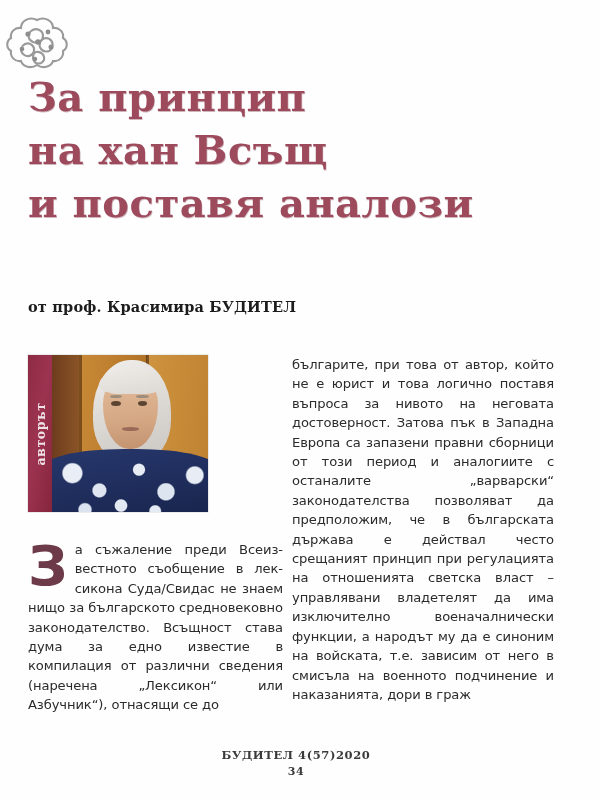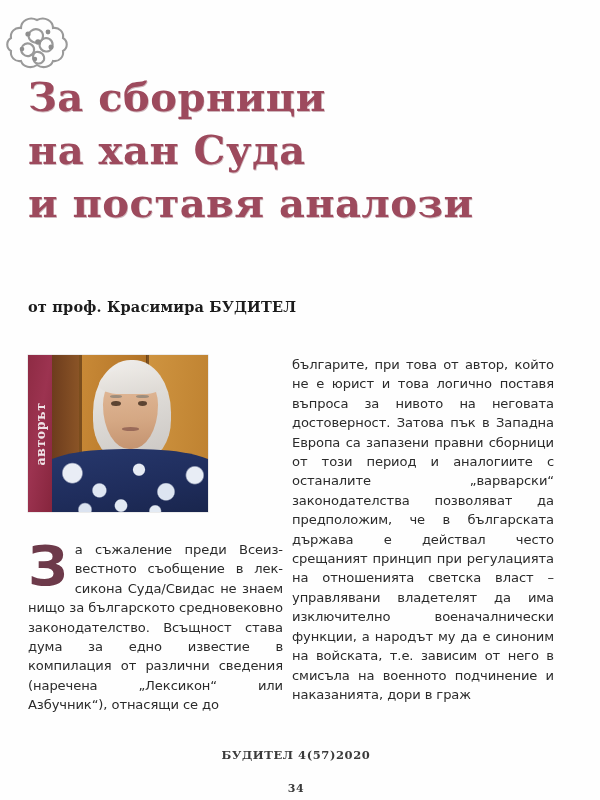--- a/index.html
+++ b/index.html
@@ -185,21 +185,21 @@
     position: absolute;
     left: 0;
     right: 8px;
     top: 748px;
     text-align: center;
     font-family: "DejaVu Serif", serif;
     font-weight: 700;
     color: #3a3a3a;
   }
   #footer-journal { font-size: 11.5px; letter-spacing: 0.6px; }
-  #footer-page    { font-size: 11px; margin-top: 20px; letter-spacing: 0.5px; }
+  #footer-page    { font-size: 11px; margin-top: 3px; letter-spacing: 0.5px; }
 </style>
 </head>
 <body>
 
 <div id="page">
 
   <div id="ornament">
     <svg viewBox="0 0 62 58" width="62" height="58" aria-hidden="true">
       <g fill="none" stroke="#9a9a9a" stroke-width="2.1">
         <path d="M31 6c8-4 16 1 16 8 6-1 11 4 10 10 5 3 5 10 0 13 1 6-4 11-10 10-2 6-10 8-16 4-6 4-14 2-16-4-6 1-11-4-10-10-5-3-5-10 0-13-1-6 4-11 10-10 0-7 8-12 16-8z"></path>
@@ -213,22 +213,22 @@
         <circle cx="42" cy="18" r="2.4"></circle>
         <circle cx="32" cy="28" r="2.8"></circle>
         <circle cx="16" cy="35" r="2.3"></circle>
         <circle cx="45" cy="33" r="2.5"></circle>
         <circle cx="29" cy="45" r="2.2"></circle>
       </g>
     </svg>
   </div>
 
   <div id="title">
-    <div class="title-line">За сборници</div>
-    <div class="title-line">на хан Суда</div>
+    <div class="title-line">За принцип</div>
+    <div class="title-line">на хан Всъщ</div>
     <div class="title-line">и поставя аналози</div>
   </div>
 
   <div id="byline">от проф. Красимира БУДИТЕЛ</div>
 
   <div id="photo-block">
     <div id="photo-label-bar">
       <span id="photo-label-text">авторът</span>
     </div>
     <div id="photo-image">

